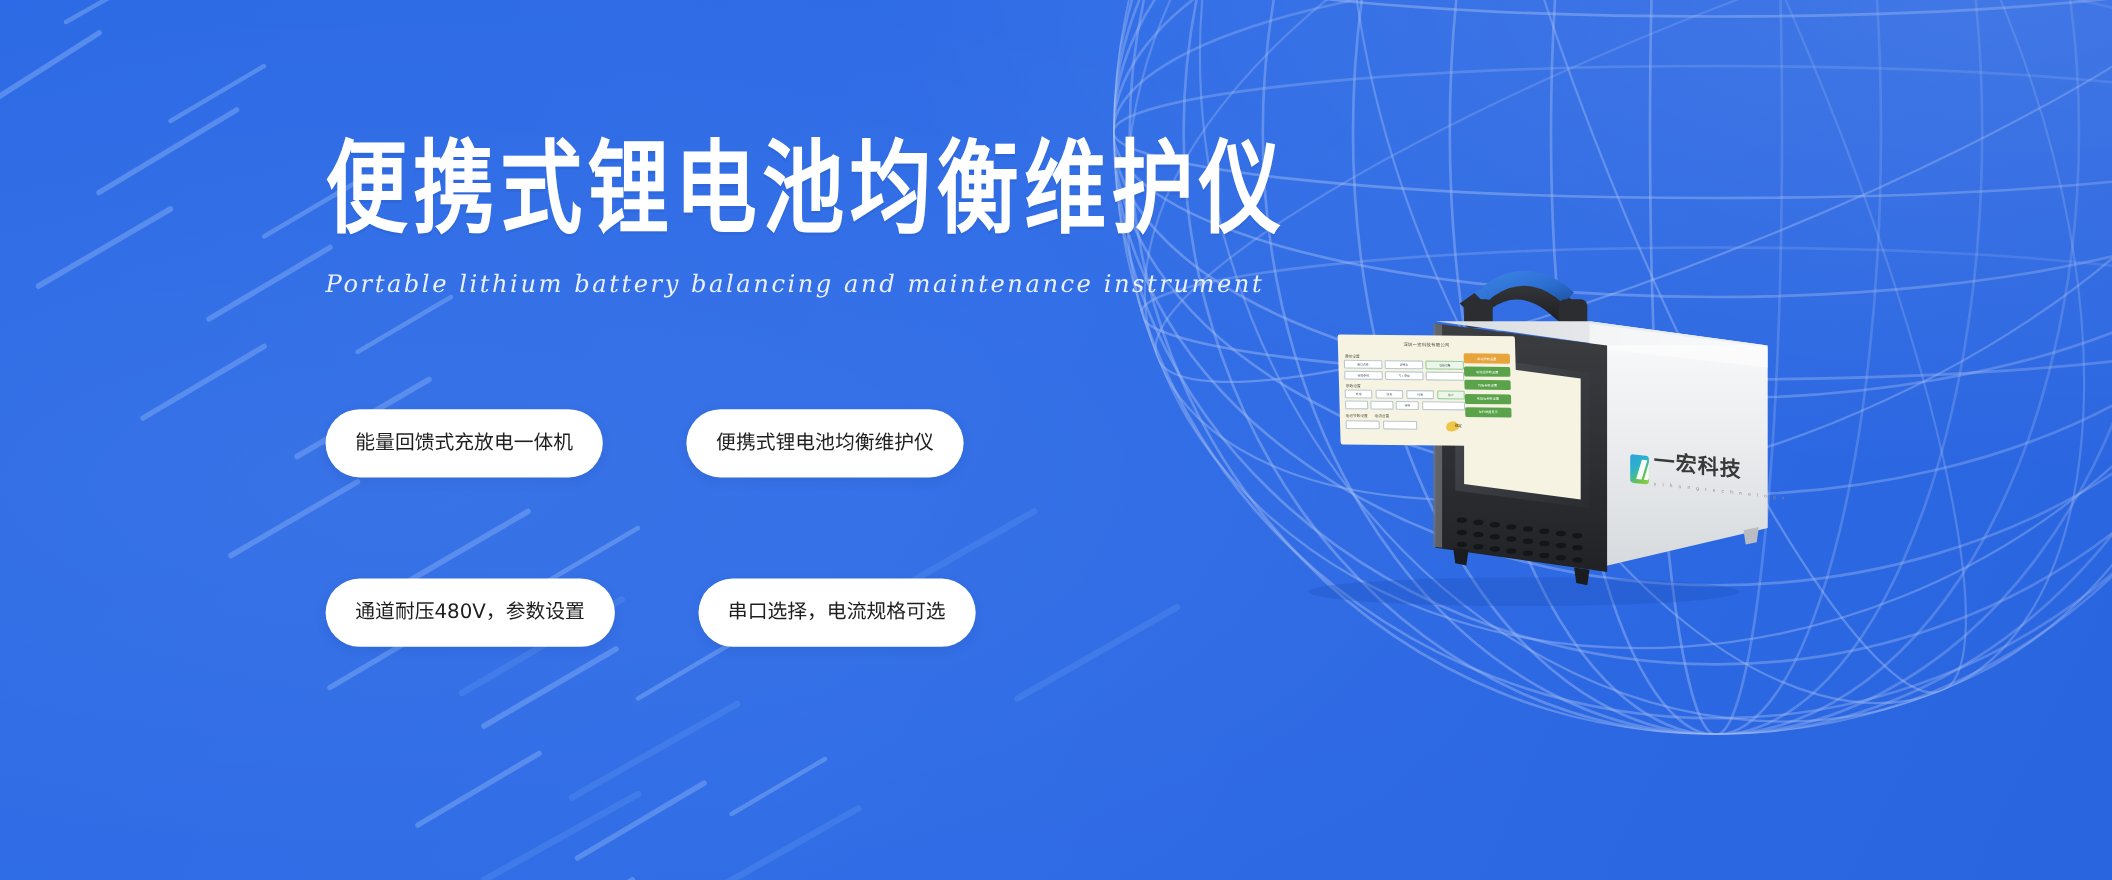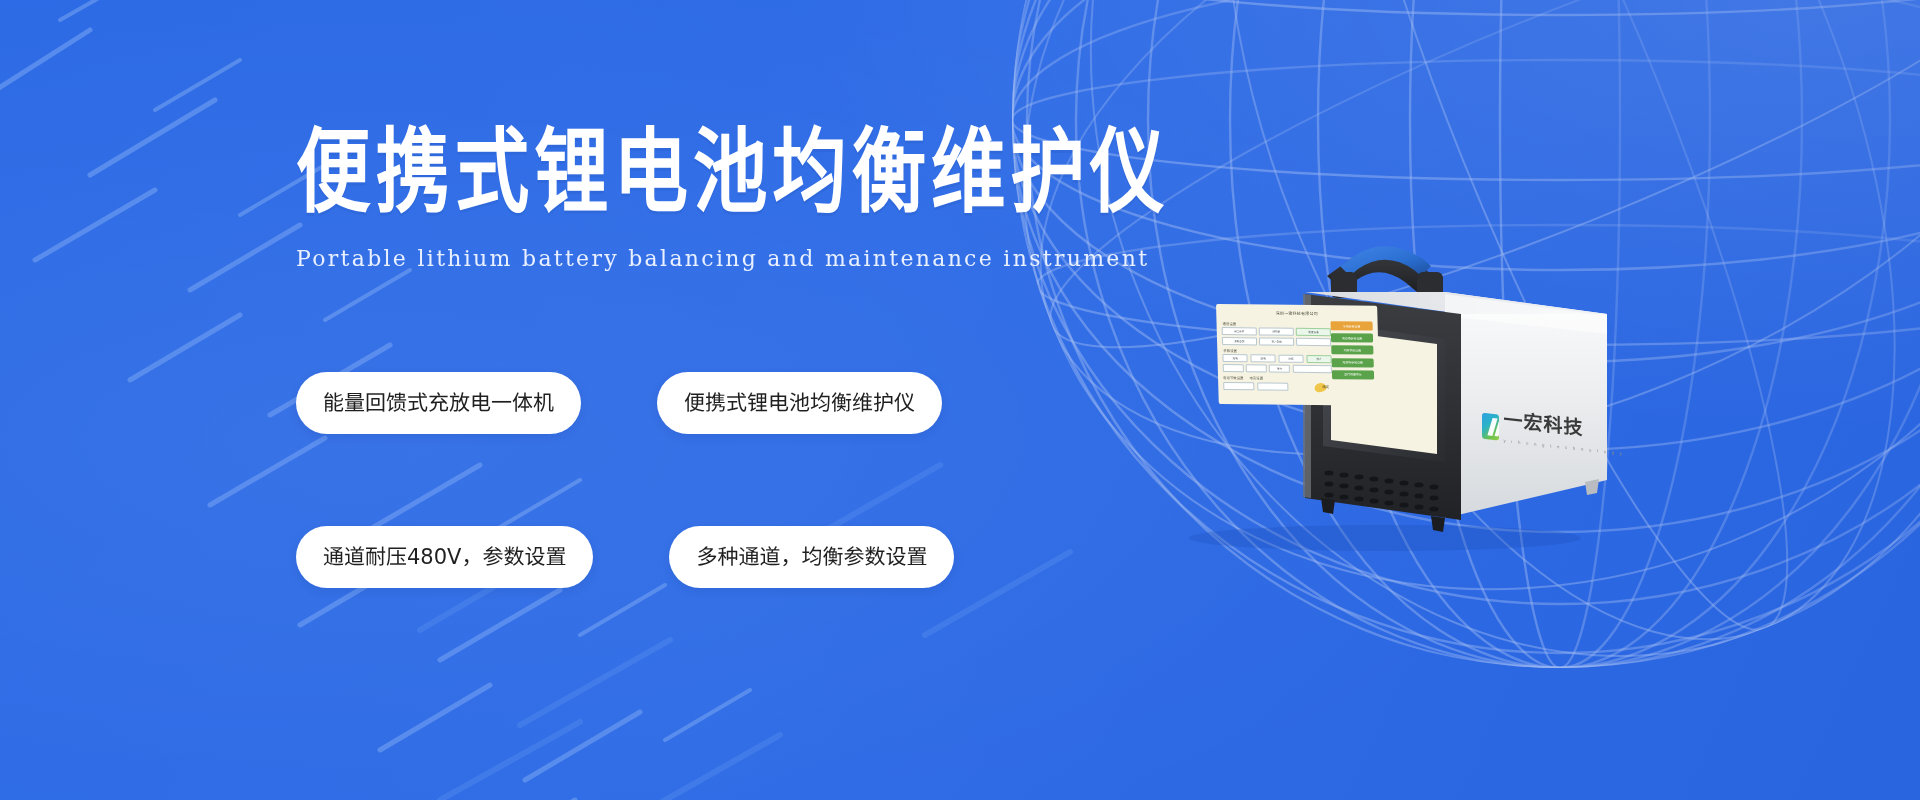--- a/index.html
+++ b/index.html
@@ -95,20 +95,21 @@
 
   .sub-title {
     margin: 0;
     padding-top: 44px;
     color: #e9f0ff;
     font-family: "DejaVu Serif", "Liberation Serif", serif;
     font-size: 22px;
     font-weight: 400;
     letter-spacing: 2.3px;
     white-space: nowrap;
+    font-style: italic;
   }
 
   
   .features {
     position: absolute;
     left: 296px;
     top: 372px;
     width: 820px;
   }
   .feature-row {
@@ -121,21 +122,21 @@
   .pill {
     display: inline-flex;
     align-items: center;
     justify-content: center;
     height: 62px;
     padding: 0 27px;
     border-radius: 34px;
     background: #ffffff;
     color: #1f1f1f;
     font-family: "DejaVu Sans", "Liberation Sans", sans-serif;
-    font-size: 21px;
+    font-size: 18px;
     line-height: 1;
     white-space: nowrap;
     box-shadow: 0 3px 10px rgba(10,40,100,0.10);
   }
 
   
   .device {
     position: absolute;
     left: 1145px;
     top: 230px;
@@ -389,21 +390,21 @@
       <p class="sub-title">Portable lithium battery balancing and maintenance instrument</p>
     </div>
 
     <div class="features">
       <div class="feature-row">
         <span class="pill">能量回馈式充放电一体机</span>
         <span class="pill">便携式锂电池均衡维护仪</span>
       </div>
       <div class="feature-row">
         <span class="pill">通道耐压480V，参数设置</span>
-        <span class="pill">多种通道，均衡参数设置</span>
+        <span class="pill">串口选择，电流规格可选</span>
       </div>
     </div>
 
     <div class="device">
       <svg viewBox="0 0 470 330" xmlns="http://www.w3.org/2000/svg">
         <defs>
           <linearGradient id="sideGrad" x1="0" y1="0" x2="0" y2="1">
             <stop offset="0%" stop-color="#fbfbfc"></stop>
             <stop offset="45%" stop-color="#eceef0"></stop>
             <stop offset="100%" stop-color="#d6d9dd"></stop>

